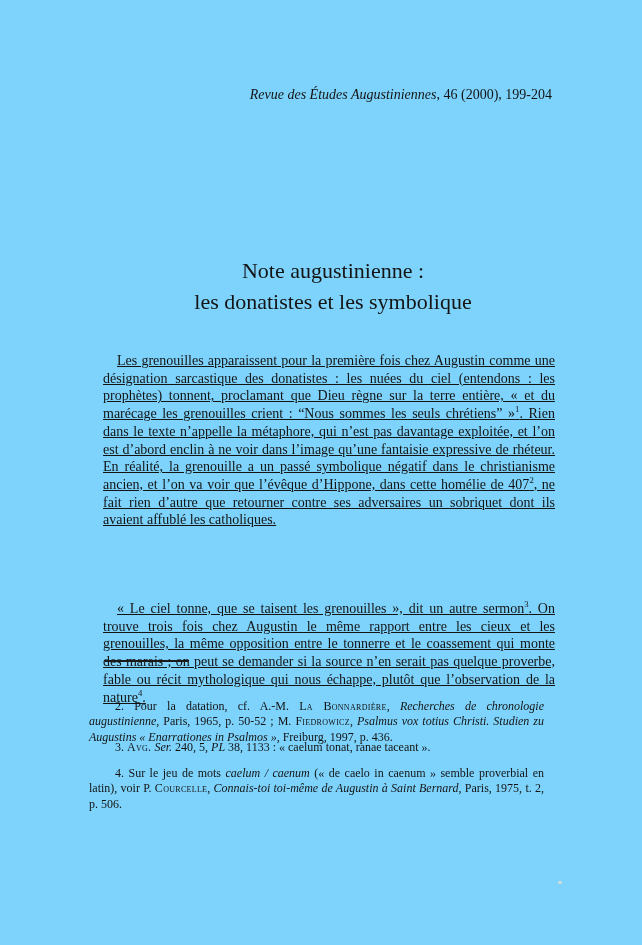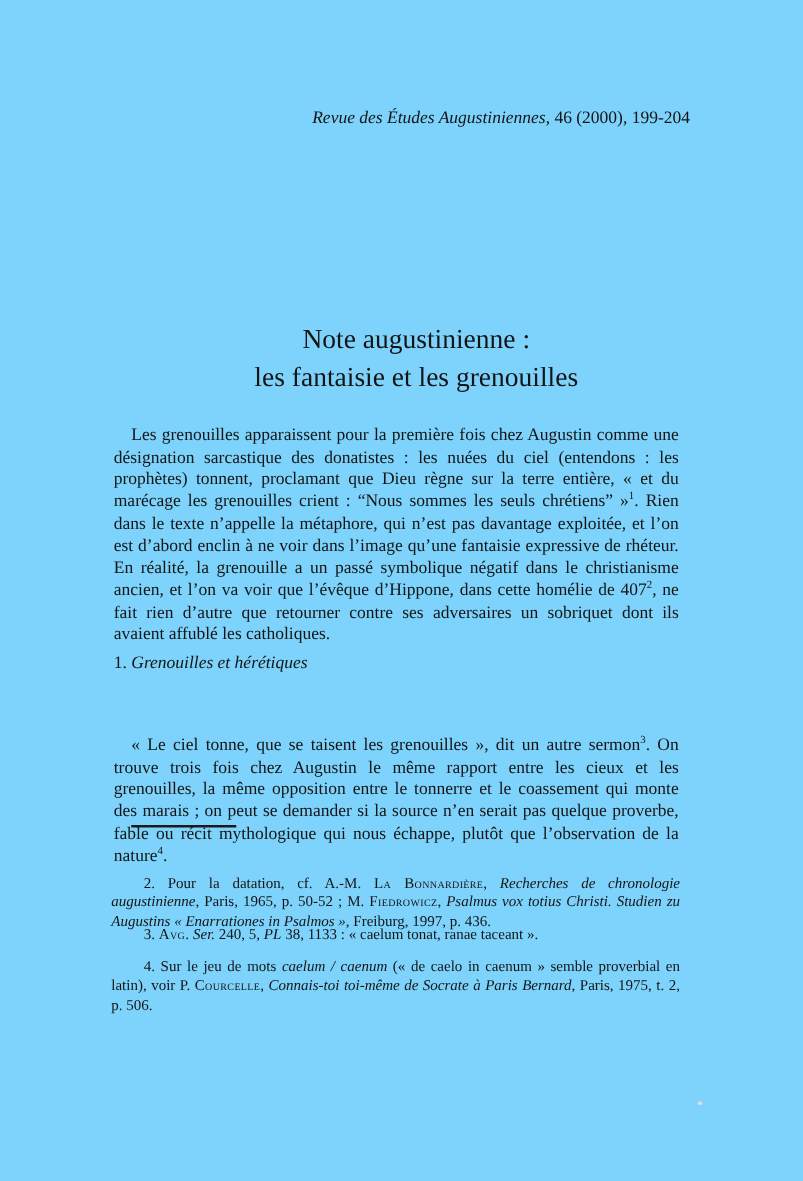--- a/index.html
+++ b/index.html
@@ -31,25 +31,26 @@
     margin: 16px;
     font-size: 22px;
     font-weight: normal;
     line-height: 31px;
     text-align: center;
   }
   .para {
     position: absolute;
     left: 91px;
     width: 452px;
-    margin: 0;
+    margin: 12px;
     font-size: 14px;
     line-height: 17.7px;
     text-align: justify;
     text-indent: 14px;
+    text-decoration: underline;
   }
   #paragraph-intro { top: 340px; }
   .section-heading {
     position: absolute;
     top: 522px;
     left: 91px;
     width: 452px;
     margin: 0;
     font-size: 14px;
     font-weight: normal;
@@ -100,33 +101,32 @@
 <body>
 
 <div class="page">
 
   <div class="running-head">
     <span class="journal">Revue des Études Augustiniennes</span><span>, 46 (2000), 199-204</span>
   </div>
 
   <h1 class="article-title">
     <span>Note augustinienne :</span><br>
-    <span>les fantaisie et les grenouilles</span>
+    <span>les donatistes et les symbolique</span>
   </h1>
 
   <p class="para" id="paragraph-intro"><span>Les grenouilles apparaissent pour la première fois chez Augustin comme une désignation sarcastique des donatistes : les nuées du ciel (entendons : les prophètes) tonnent, proclamant que Dieu règne sur la terre entière, « et du marécage les grenouilles crient : “Nous sommes les seuls chrétiens” »</span><span class="seg-sup">1</span><span>. Rien dans le texte n’appelle la métaphore, qui n’est pas davantage exploitée, et l’on est d’abord enclin à ne voir dans l’image qu’une fantaisie expressive de rhéteur. En réalité, la grenouille a un passé symbolique négatif dans le christianisme ancien, et l’on va voir que l’évêque d’Hippone, dans cette homélie de 407</span><span class="seg-sup">2</span><span>, ne fait rien d’autre que retourner contre ses adversaires un sobriquet dont ils avaient affublé les catholiques.</span></p>
 
-  <h2 class="section-heading"><span>1. </span><span class="seg-i">Grenouilles et hérétiques</span></h2>
 
   <p class="para" id="paragraph-frogs"><span>« Le ciel tonne, que se taisent les grenouilles », dit un autre sermon</span><span class="seg-sup">3</span><span>. On trouve trois fois chez Augustin le même rapport entre les cieux et les grenouilles, la même opposition entre le tonnerre et le coassement qui monte des marais ; on peut se demander si la source n’en serait pas quelque proverbe, fable ou récit mythologique qui nous échappe, plutôt que l’observation de la nature</span><span class="seg-sup">4</span><span>.</span></p>
 
   <div class="fn-rule"></div>
 
 
   <p class="footnote" id="footnote-2"><span>2. Pour la datation, cf. A.-M. </span><span class="seg-sc">La Bonnardière</span><span>, </span><span class="seg-i">Recherches de chronologie augustinienne</span><span>, Paris, 1965, p. 50-52 ; M. </span><span class="seg-sc">Fiedrowicz</span><span>, </span><span class="seg-i">Psalmus vox totius Christi. Studien zu Augustins « Enarrationes in Psalmos »</span><span>, Freiburg, 1997, p. 436.</span></p>
 
   <p class="footnote" id="footnote-3"><span>3. </span><span class="seg-sc">Avg.</span><span> </span><span class="seg-i">Ser.</span><span> 240, 5, </span><span class="seg-i">PL</span><span> 38, 1133 : « caelum tonat, ranae taceant ».</span></p>
 
-  <p class="footnote" id="footnote-4"><span>4. Sur le jeu de mots </span><span class="seg-i">caelum / caenum</span><span> (« de caelo in caenum » semble proverbial en latin), voir P. </span><span class="seg-sc">Courcelle</span><span>, </span><span class="seg-i">Connais-toi toi-même de Socrate à Paris Bernard</span><span>, Paris, 1975, t. 2, p. 506.</span></p>
+  <p class="footnote" id="footnote-4"><span>4. Sur le jeu de mots </span><span class="seg-i">caelum / caenum</span><span> (« de caelo in caenum » semble proverbial en latin), voir P. </span><span class="seg-sc">Courcelle</span><span>, </span><span class="seg-i">Connais-toi toi-même de Augustin à Saint Bernard</span><span>, Paris, 1975, t. 2, p. 506.</span></p>
 
   <div class="scan-speck"></div>
 
 </div>
 
 </body></html>

